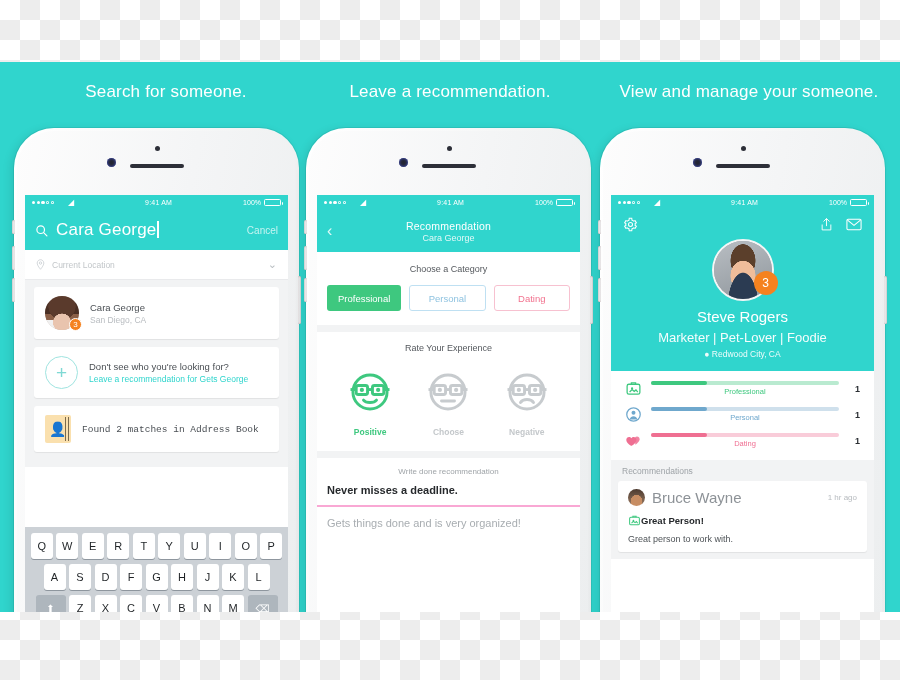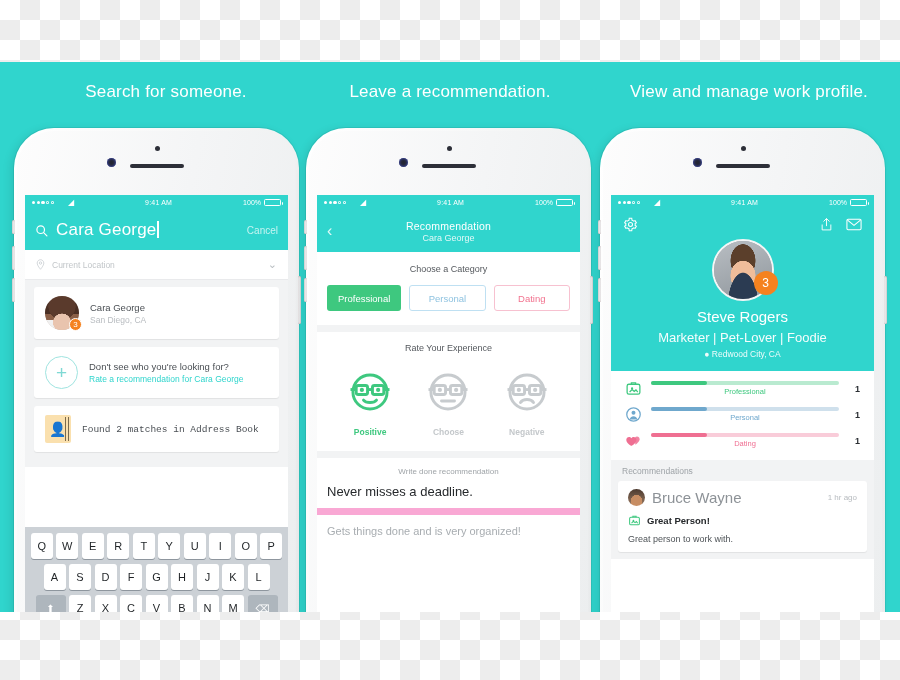--- a/index.html
+++ b/index.html
@@ -242,22 +242,22 @@
   .face-label { font-size:8.5px; margin-top:5px; font-weight:700; }
   .face-item.pos .face-label { color:#3ec87f; }
   .face-item.neu .face-label,
   .face-item.neg .face-label { color:#c4c8cb; }
 
   .rec-title {
     text-align:center; font-size:8px; color:#9fa4a8;
     padding:9px 0 8px;
   }
   .rec-head {
-    font-size:13px; font-weight:400; color:#26292c;
-    padding:0 10px 9px; border-bottom:7px solid #f9a8d4;
+    font-size:11px; font-weight:700; color:#26292c;
+    padding:0 10px 9px; border-bottom:2px solid #f9a8d4;
   }
   .rec-body { font-size:11px; color:#a8adb1; padding:10px 10px 0; }
 
   
   .profile-hero { background:#30d5cd; padding:0 0 12px; position:relative; }
   .hero-icons {
     display:flex; align-items:center; justify-content:space-between;
     padding:7px 12px 0; color:#fff;
   }
   .hero-right { display:flex; gap:13px; align-items:center; }
@@ -305,32 +305,32 @@
   .rec-top { display:flex; align-items:center; gap:7px; }
   .rec-avatar {
     width:17px; height:17px; border-radius:50%;
     background:
       radial-gradient(circle at 50% 70%, #c78d63 0 40%, transparent 41%),
       linear-gradient(180deg,#4c3a2f,#9a7b63);
     flex:none;
   }
   .rec-author { flex:1; font-size:15px; color:#8d9297; }
   .rec-time { font-size:8px; color:#b7bbbf; }
-  .rec-sub { display:flex; align-items:center; gap:6px; margin-top:8px; }
+  .rec-sub { display:flex; align-items:center; margin-top:8px; }
   .rec-sub .title { font-size:9.5px; font-weight:700; color:#26292c; }
   .rec-text { font-size:9px; color:#4f5458; margin-top:7px; }
 </style>
 </head>
 <body>
 
 <div id="stage">
 
   <div class="headline h1">Search for someone.</div>
   <div class="headline h2">Leave a recommendation.</div>
-  <div class="headline h3">View and manage work profile.</div>
+  <div class="headline h3">View and manage your someone.</div>
 
   <div class="phone" id="phone1">
     <div class="bezel-inner"></div>
     <div class="sensor"></div>
     <div class="camera"></div>
     <div class="speaker"></div>
     <div class="btn-vol" style="top:118px;height:24px;"></div>
     <div class="btn-vol" style="top:150px;height:24px;"></div>
     <div class="btn-vol" style="top:92px;height:14px;"></div>
     <div class="btn-power"></div>
@@ -381,21 +381,21 @@
           <div>
             <div class="name">Cara George</div>
             <div class="sub">San Diego, CA</div>
           </div>
         </div>
 
         <div class="card">
           <div class="plus-circle">+</div>
           <div>
             <div class="q">Don't see who you're looking for?</div>
-            <div class="link">Rate a recommendation for Cara George</div>
+            <div class="link">Leave a recommendation for Gets George</div>
           </div>
         </div>
 
         <div class="card">
           <div class="book-icon">👤</div>
           <div class="plain">Found 2 matches in Address Book</div>
         </div>
 
       </div>
 

